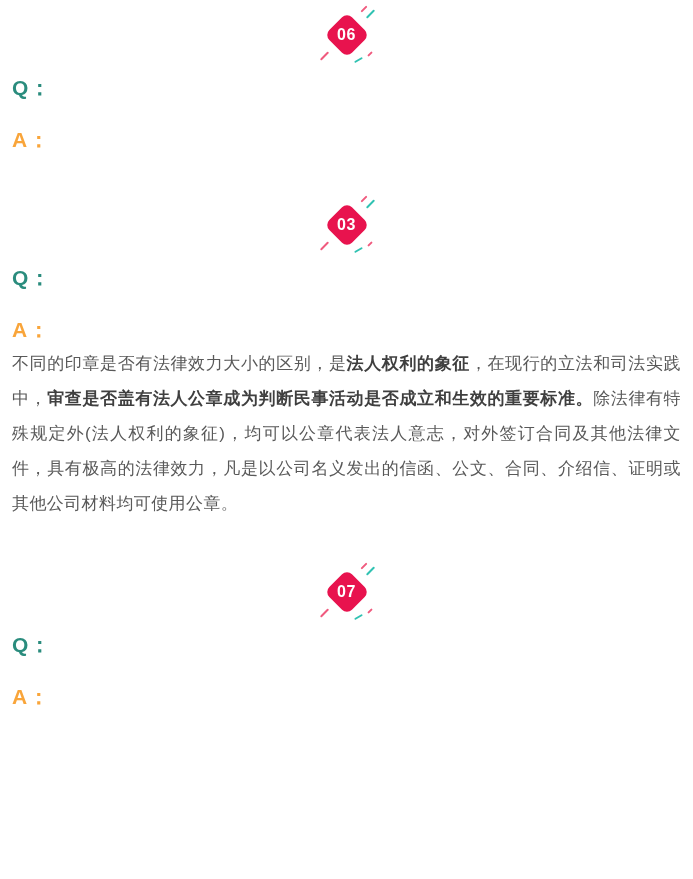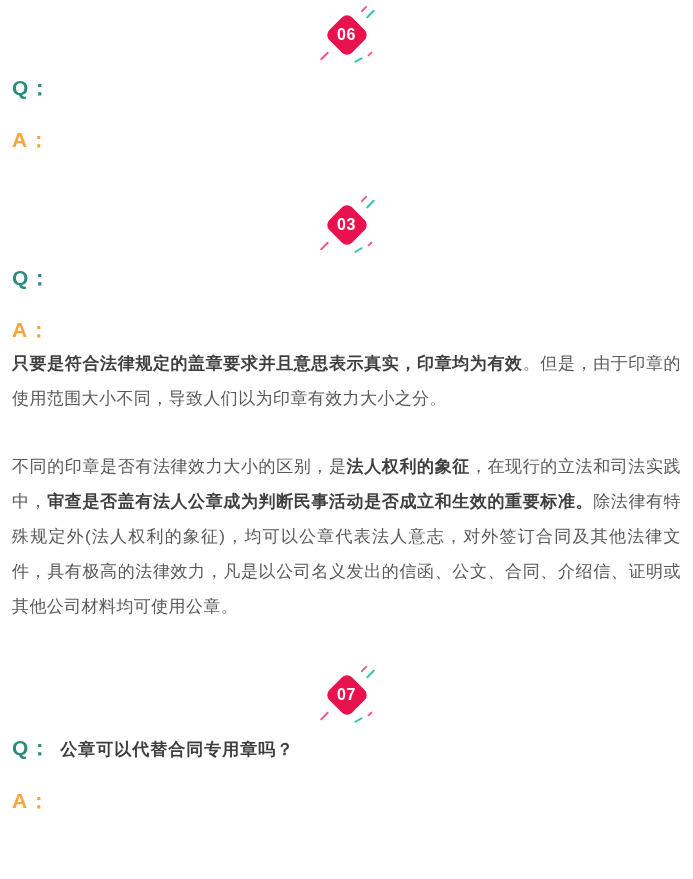--- a/index.html
+++ b/index.html
@@ -135,35 +135,33 @@
       <span class="deco deco-bl-pink"></span>
       <span class="deco deco-br-teal"></span>
       <span class="deco deco-br-pink"></span>
       <span class="badge-num">03</span>
     </div>
     <div class="q-row">
       <span class="q-label">Q：</span>
     </div>
     <div class="a-label">A：</div>
     <div class="answer">
-        <p><span class="run-b">只要是符合法律规定的盖章要求并且意思表示真实，印章均为有效</span><span class="run-r">。但是，由于印章的使用范围大小不同，导致人们以为印章有效力大小之分。</span></p>
         <p><span class="run-r">不同的印章是否有法律效力大小的区别，是</span><span class="run-b">法人权利的象征</span><span class="run-r">，在现行的立法和司法实践中，</span><span class="run-b">审查是否盖有法人公章成为判断民事活动是否成立和生效的重要标准。</span><span class="run-r">除法律有特殊规定外(法人权利的象征)，均可以公章代表法人意志，对外签订合同及其他法律文件，具有极高的法律效力，凡是以公司名义发出的信函、公文、合同、介绍信、证明或其他公司材料均可使用公章。</span></p>
       </div>
   </section>
 
   <section class="qa-section">
     <div class="badge-wrap">
       <div class="badge-diamond"></div>
       <span class="deco deco-tr-teal"></span>
       <span class="deco deco-tr-pink"></span>
       <span class="deco deco-bl-pink"></span>
       <span class="deco deco-br-teal"></span>
       <span class="deco deco-br-pink"></span>
       <span class="badge-num">07</span>
     </div>
     <div class="q-row">
       <span class="q-label">Q：</span>
-      <span class="q-text">公章可以代替合同专用章吗？</span>
     </div>
     <div class="a-label">A：</div>
 
   </section>
 </div>
 
 </body></html>

